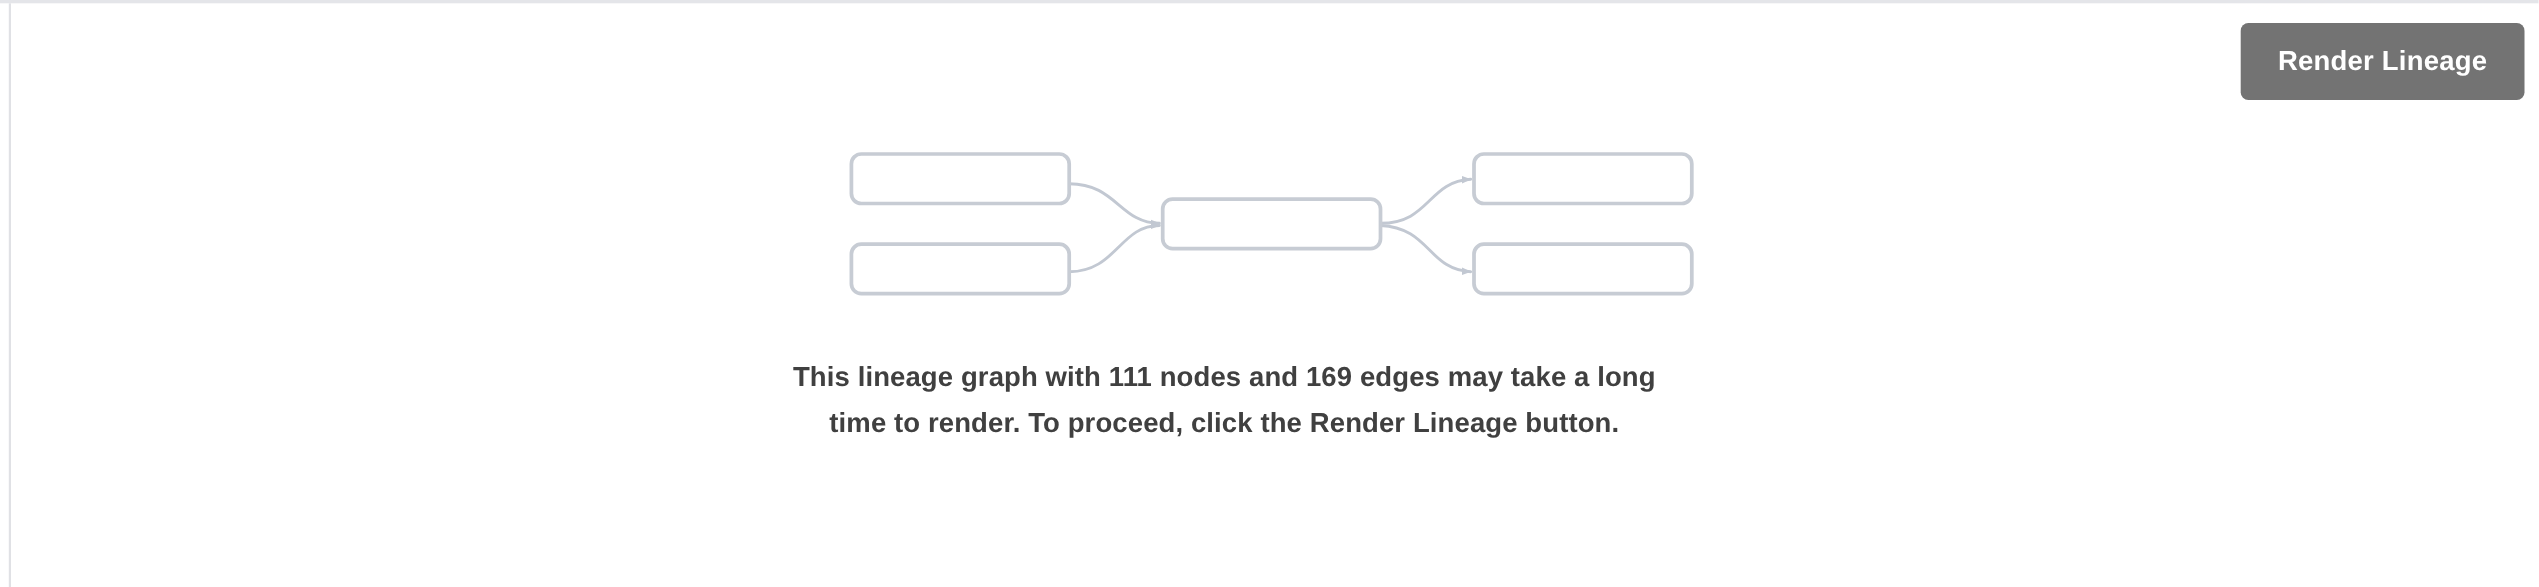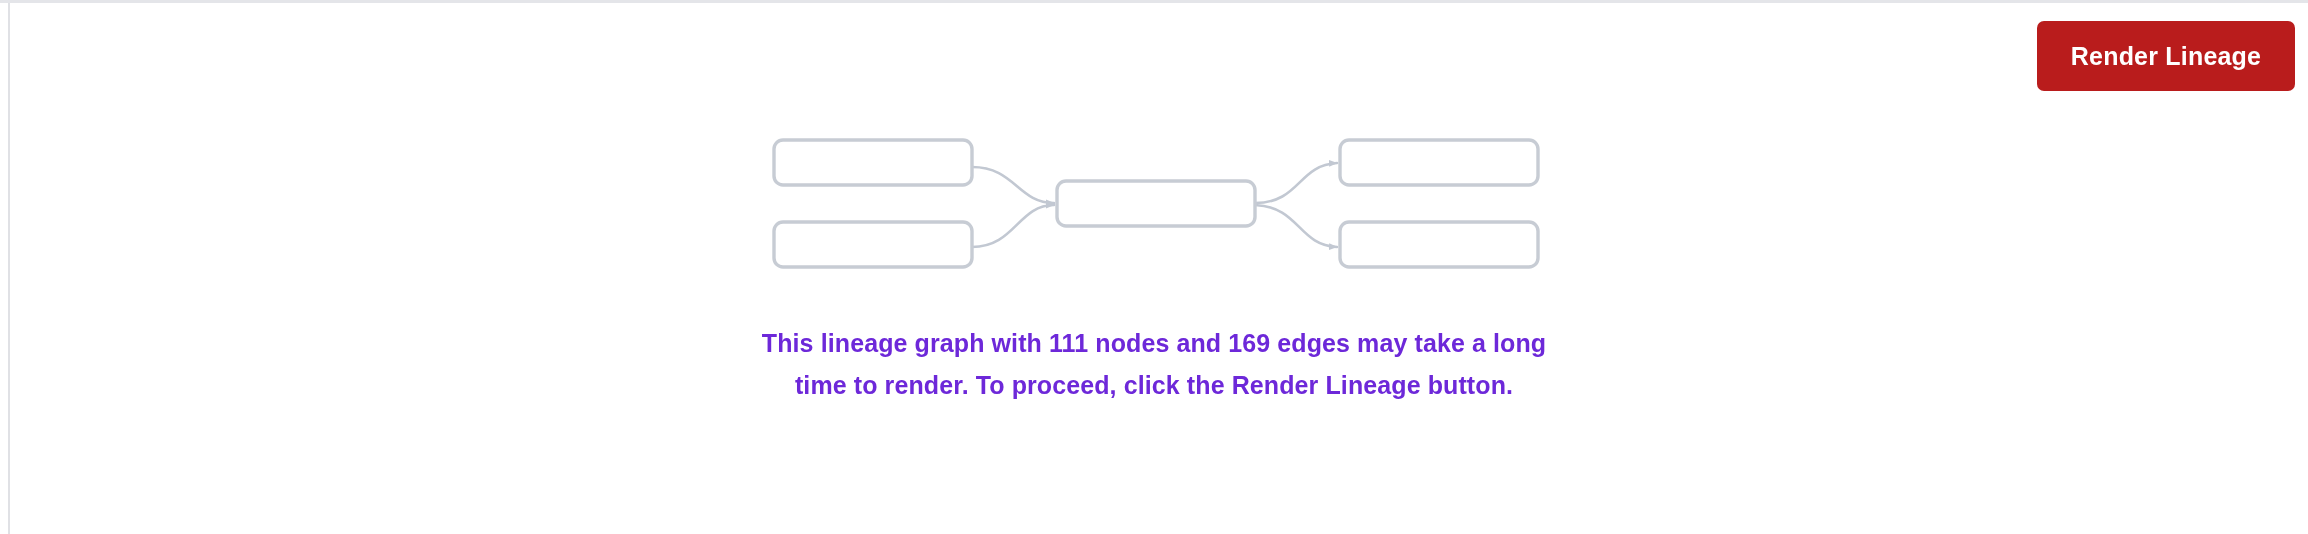--- a/index.html
+++ b/index.html
@@ -42,21 +42,21 @@
 
   
   .render-button {
     position: absolute;
     left: 2037px;
     top: 21px;
     width: 258px;
     height: 70px;
     border: none;
     border-radius: 7px;
-    background: #b91c1c;
+    background: #737373;
     color: #ffffff;
     font-family: "Liberation Sans", sans-serif;
     font-size: 25px;
     font-weight: bold;
     letter-spacing: 0.2px;
     line-height: 70px;
     text-align: center;
     padding: 0;
     cursor: pointer;
     user-select: none;
@@ -79,25 +79,25 @@
   .lineage-illustration {
     position: absolute;
     left: 760px;
     top: 125px;
     width: 800px;
     height: 155px;
   }
 
   .empty-message {
     position: absolute;
-    left: 754px;
+    left: 713px;
     top: 322px;
     width: 800px;
     text-align: center;
-    color: #6d28d9;
+    color: #404040;
     font-family: "Liberation Sans", sans-serif;
     font-size: 25px;
     font-weight: bold;
     line-height: 42px;
     letter-spacing: 0.1px;
   }
 </style>
 </head>
 <body>
 

